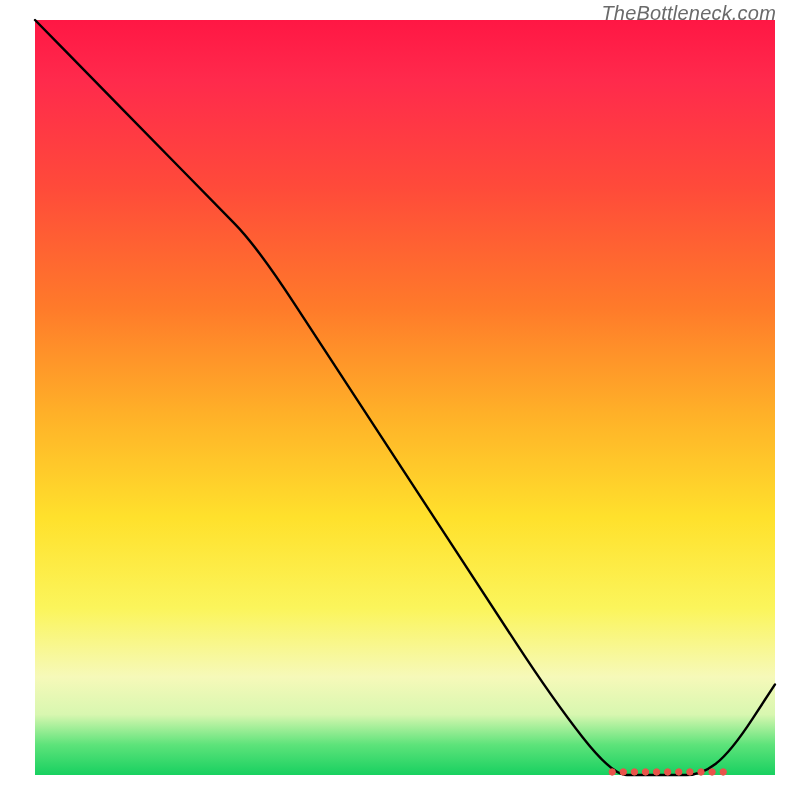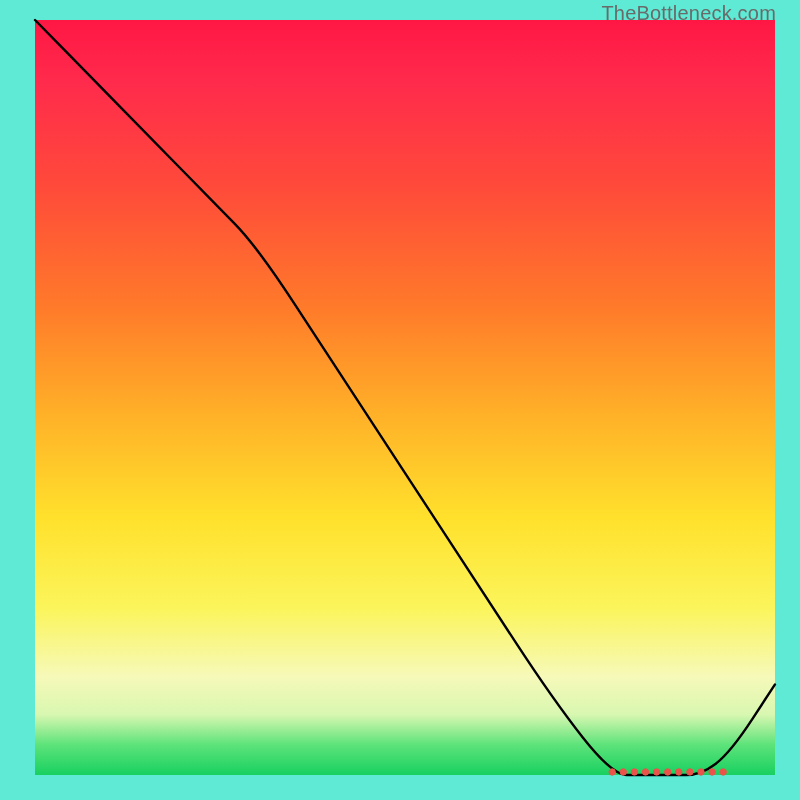--- a/index.html
+++ b/index.html
@@ -8,21 +8,22 @@
     width: 800px;
     height: 800px;
     background: #000;
     overflow: hidden;
     font-family: Arial, Helvetica, sans-serif;
   }
   .frame {
     position: relative;
     width: 800px;
     height: 800px;
-    background: #5eead4;
+    background: #ffffff;
+    font-style: italic;
   }
   .plot-area {
     position: absolute;
     left: 35px;
     top: 20px;
     width: 740px;
     height: 755px;
     
     background: linear-gradient(to bottom,
       #ff1744 0%,

